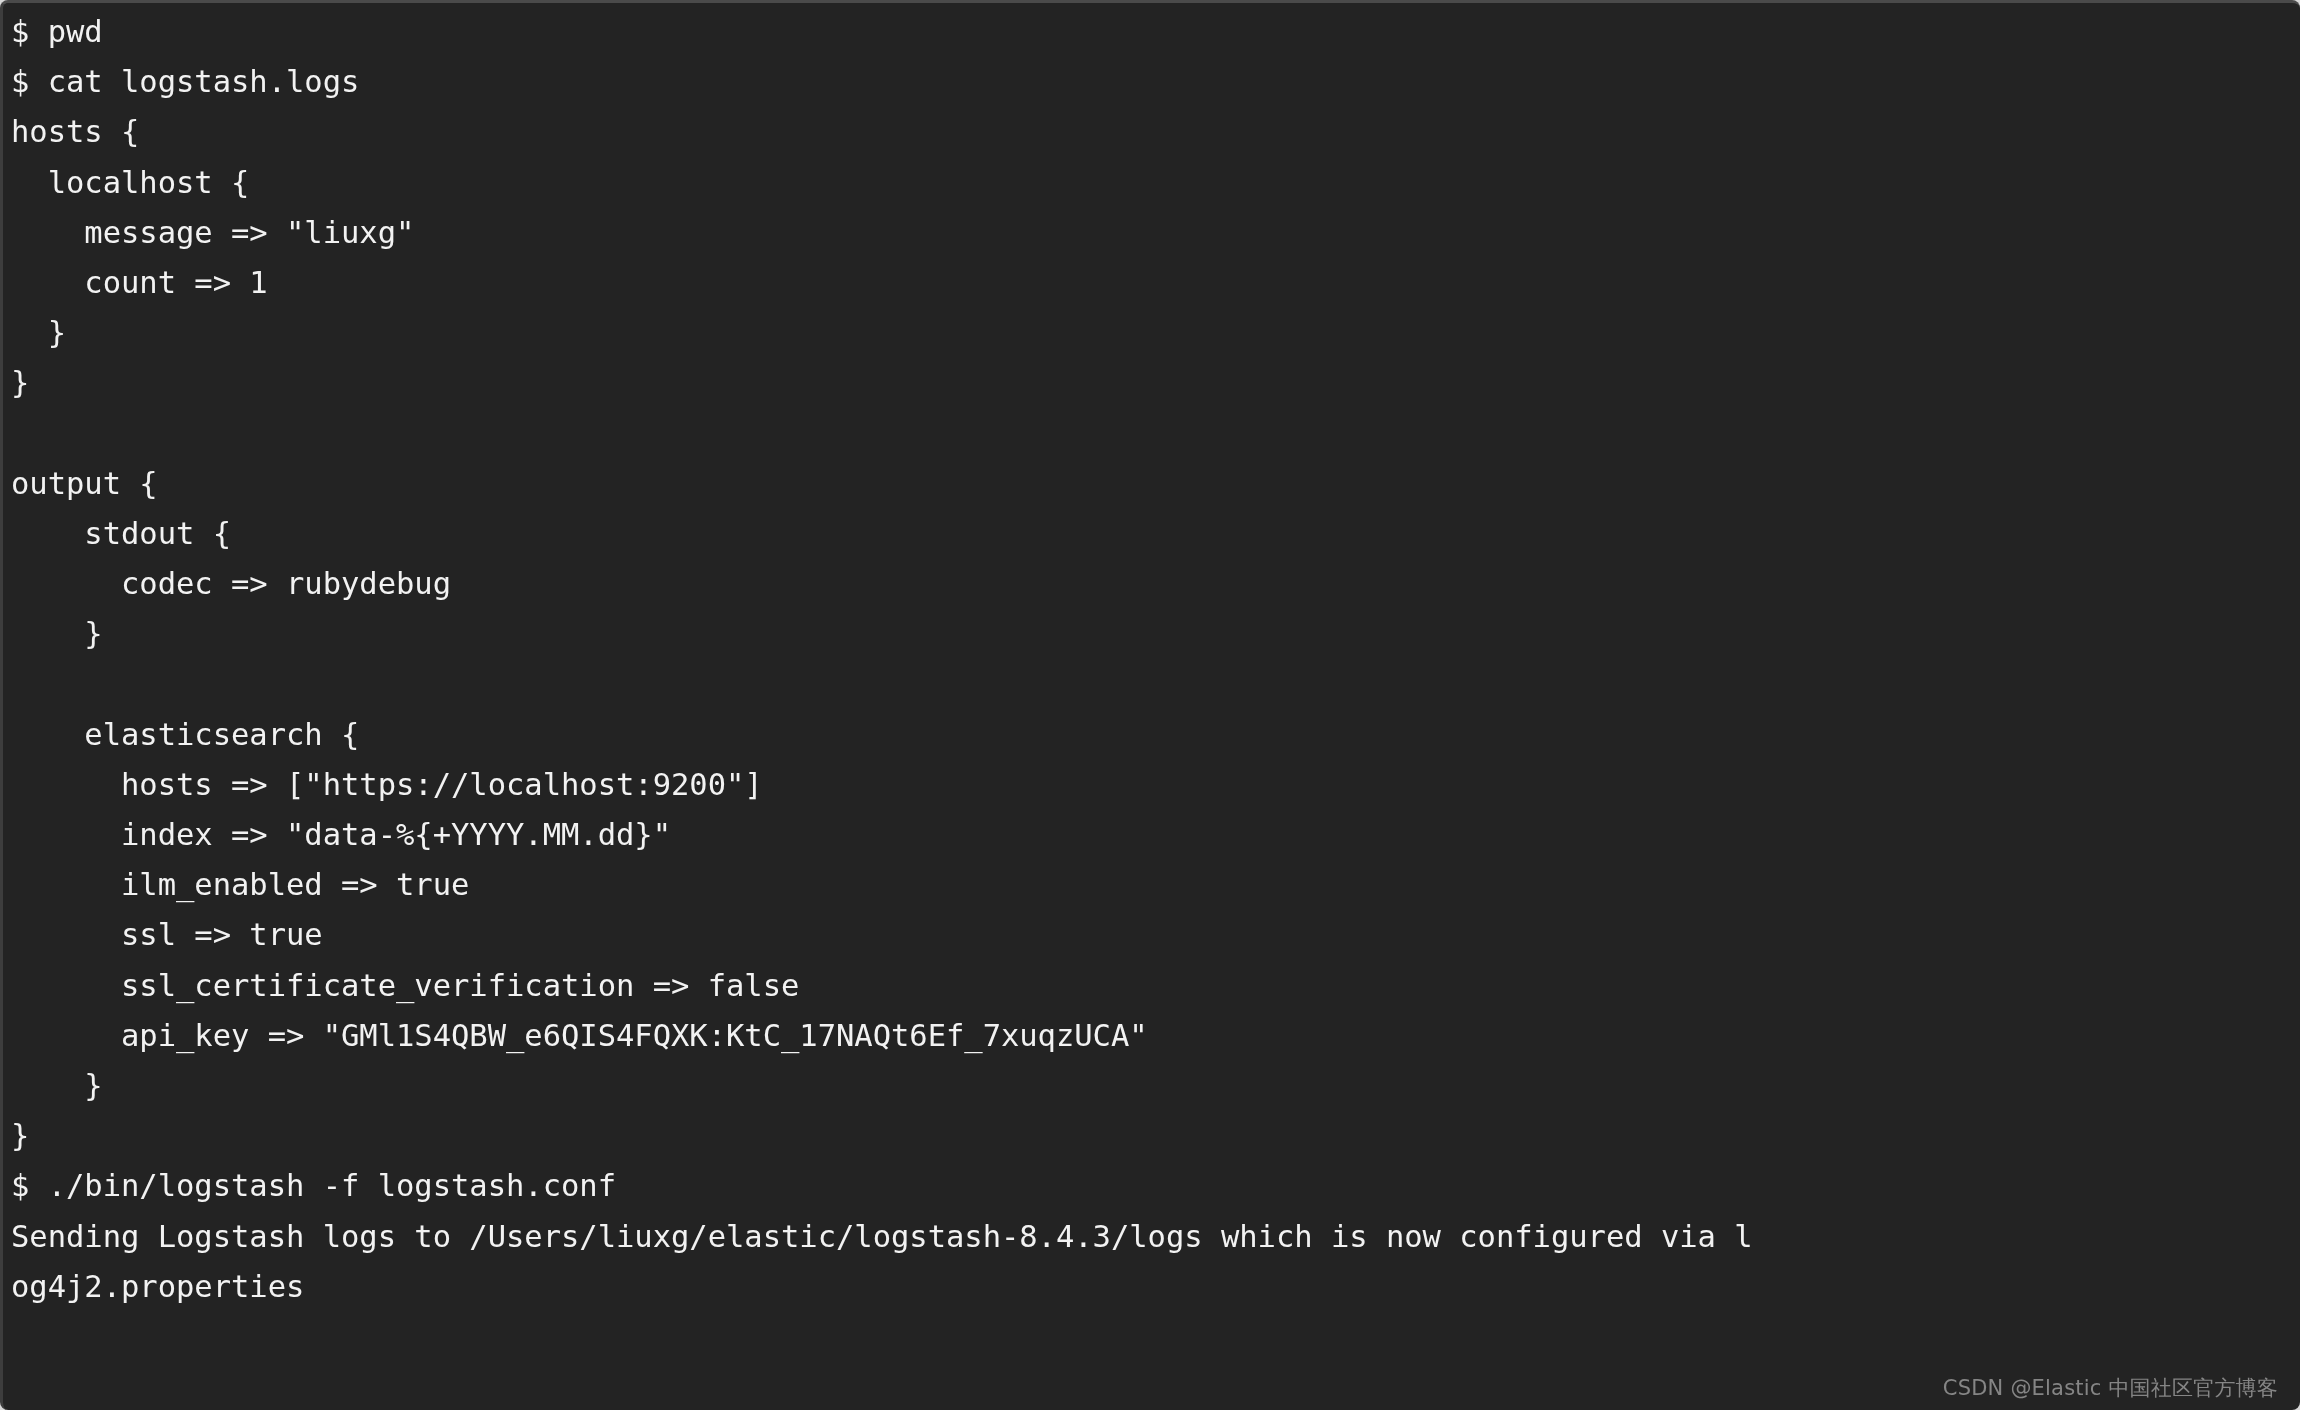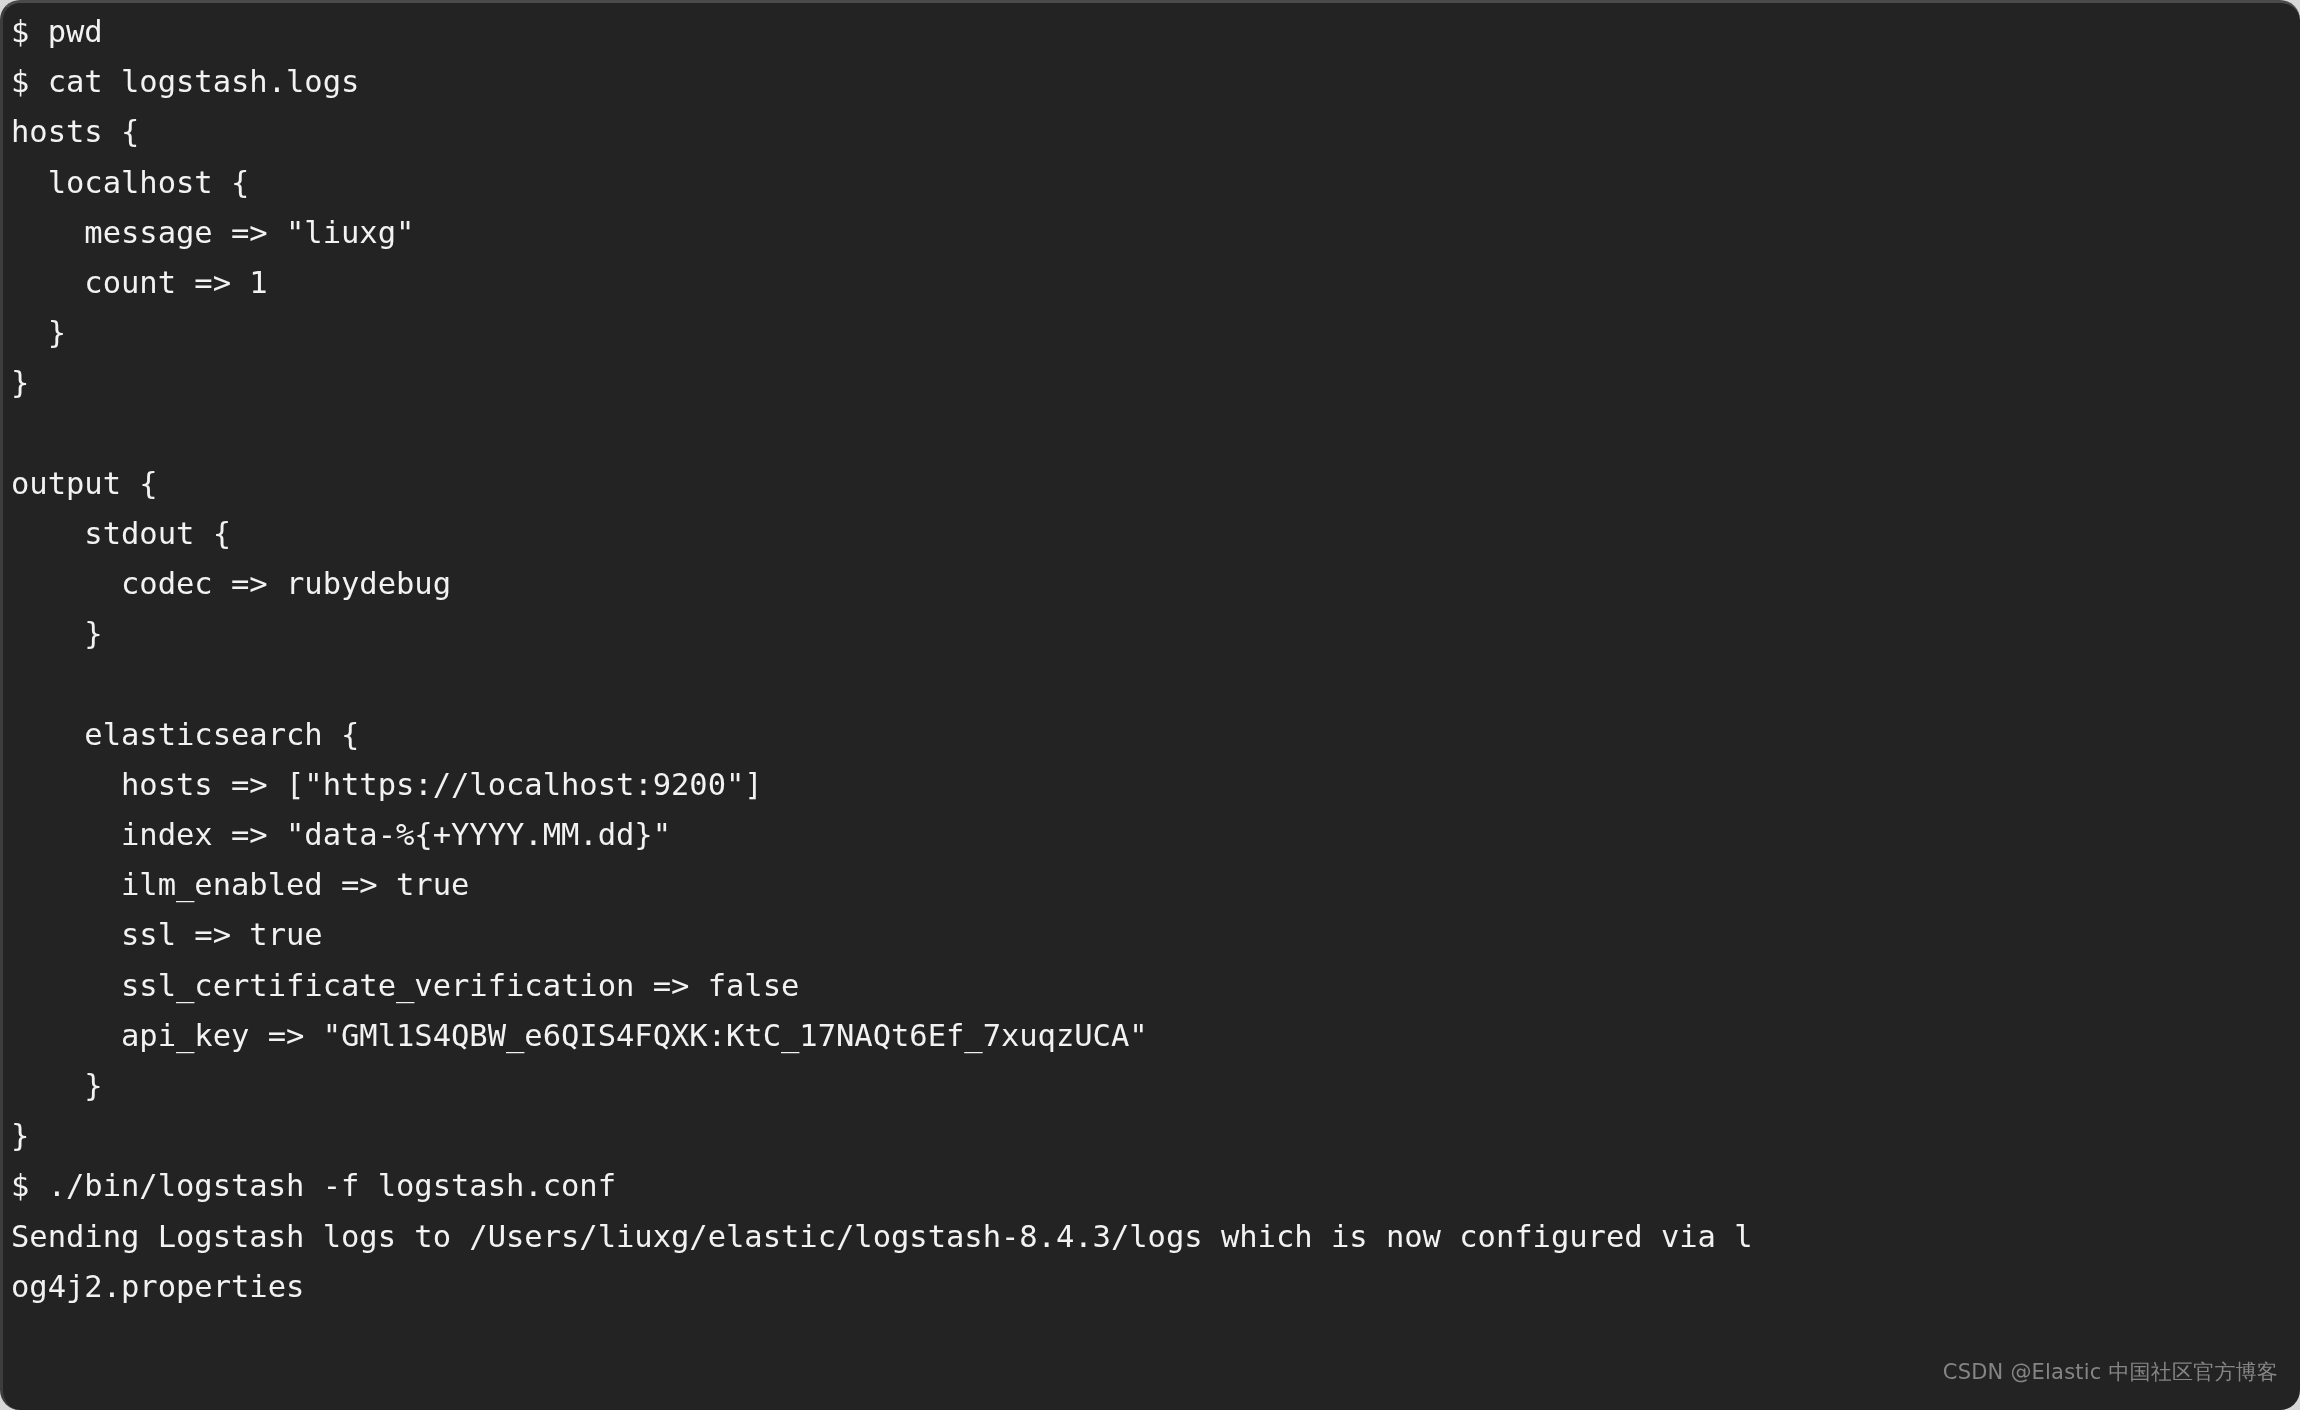--- a/index.html
+++ b/index.html
@@ -14,21 +14,21 @@
     overflow: hidden;
     font-family: "DejaVu Sans Mono", "Liberation Mono", monospace;
   }
   #terminal-window {
     position: absolute;
     left: 0;
     top: 0;
     width: 2300px;
     height: 1410px;
     background: #232323;
-    border-radius: 20px;
+    border-radius: 8px;
     box-sizing: border-box;
     border-top: 3px solid #4a4a4a;
     border-left: 3px solid #3d3d3d;
     overflow: hidden;
   }
   #terminal-screen {
     position: absolute;
     left: 0;
     top: 0;
     right: 0;
@@ -47,21 +47,21 @@
     white-space: pre;
     font-weight: 400;
     -webkit-font-smoothing: antialiased;
   }
   .term-line.blank {
     color: transparent;
   }
   #watermark {
     position: absolute;
     right: 22px;
-    bottom: 24px;
+    bottom: 8px;
     color: #8e8e8e;
     font-family: "DejaVu Sans", "Liberation Sans", sans-serif;
     font-size: 21px;
     line-height: 28px;
     white-space: pre;
     letter-spacing: 0.2px;
     opacity: 0.92;
   }
 </style>
 </head>

